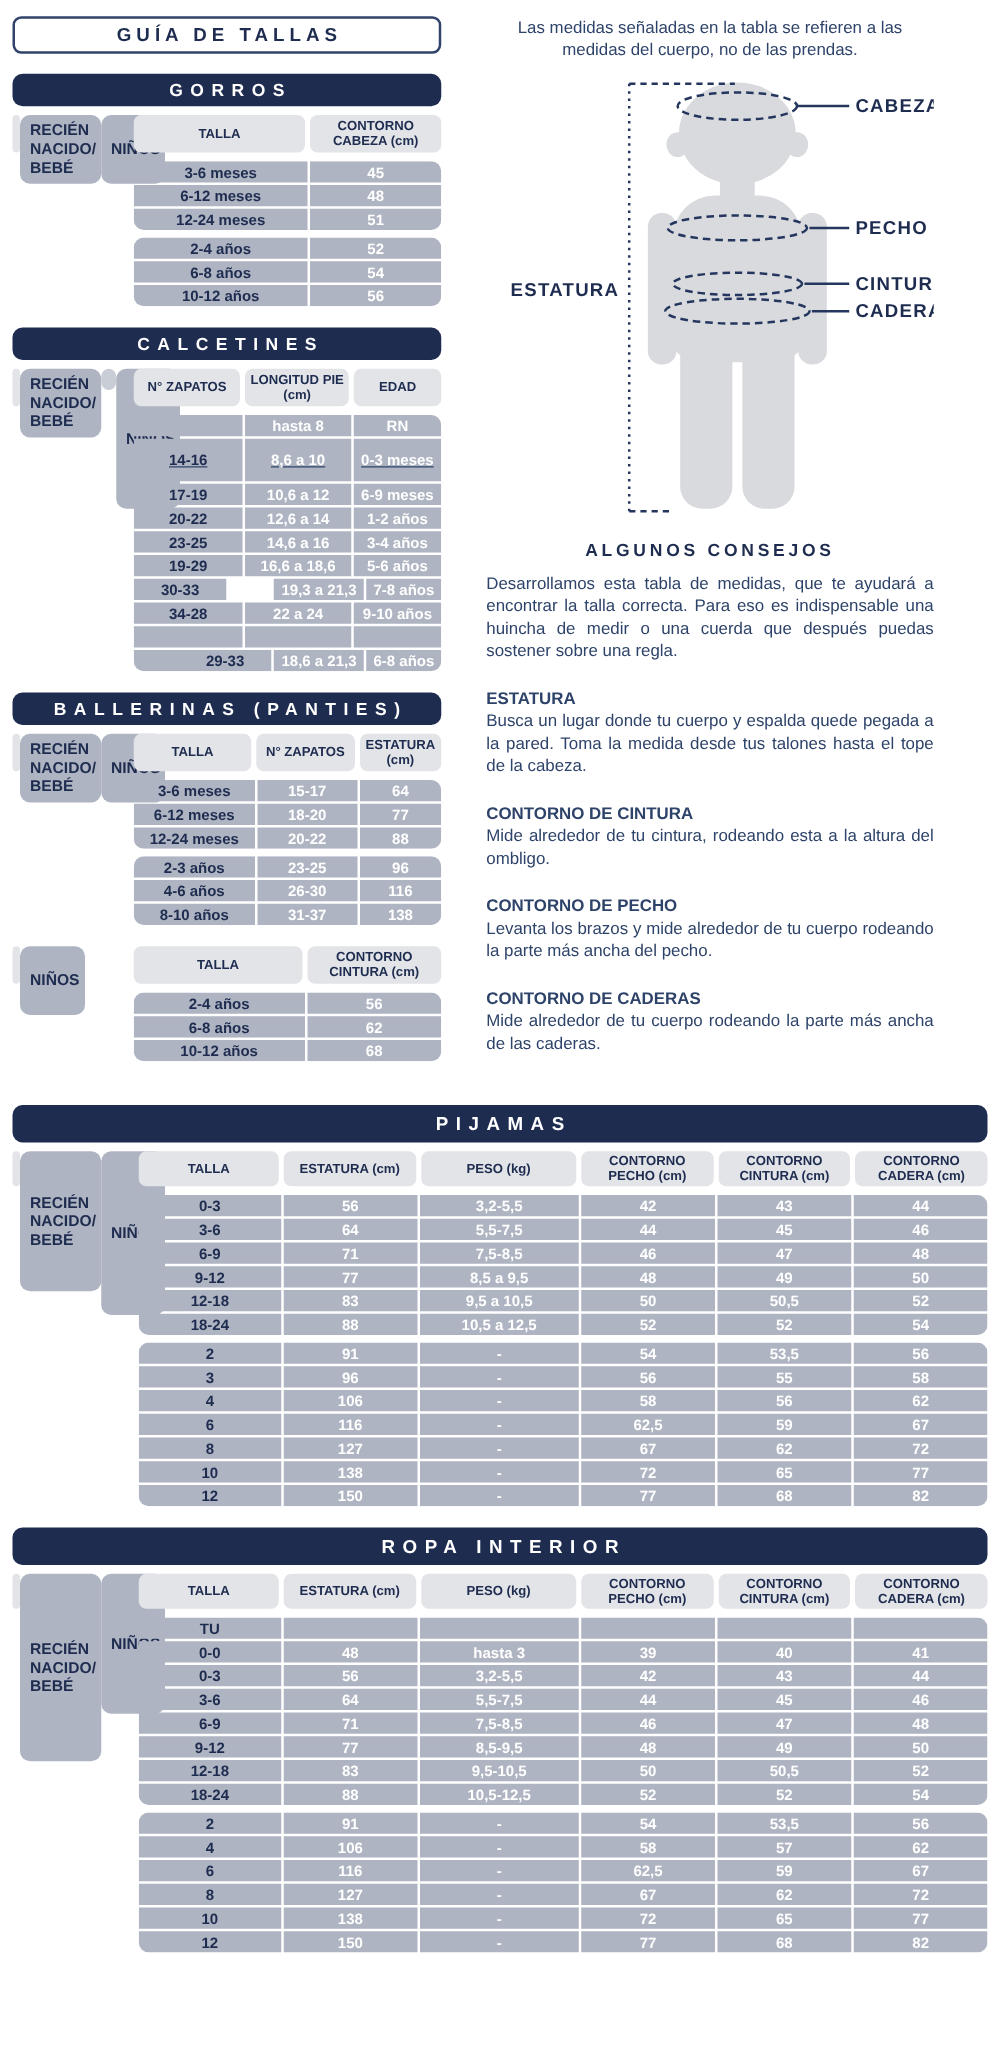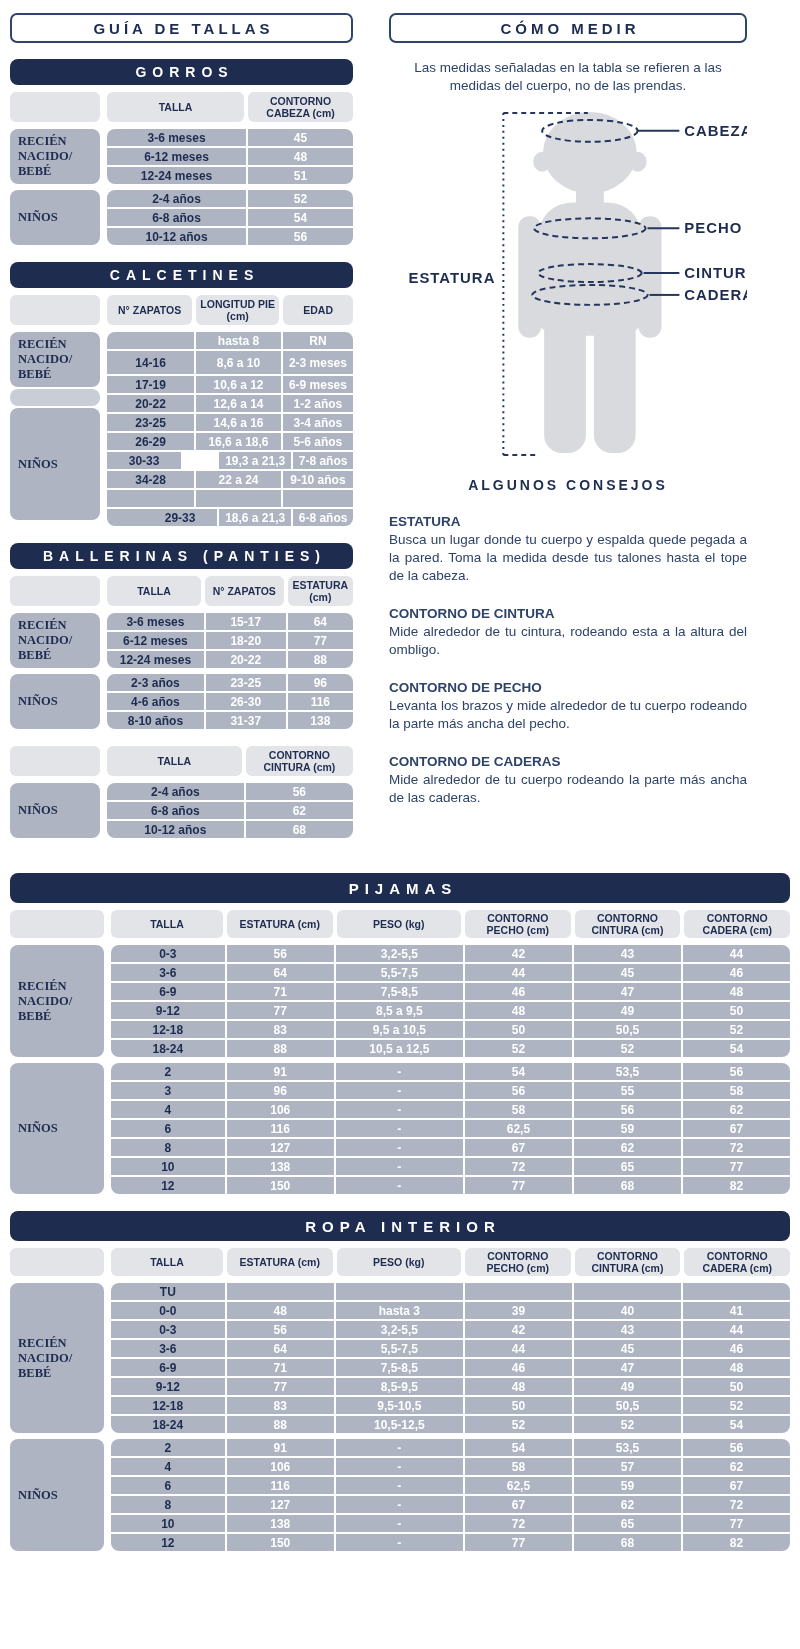--- a/index.html
+++ b/index.html
@@ -12,21 +12,21 @@
   
   .obox{border:2px solid #31436b;border-radius:7px;height:26px;display:flex;align-items:center;justify-content:center;
         font-weight:bold;font-size:15px;letter-spacing:4px;text-indent:4px;color:#1e2c50;margin-bottom:16px;}
 
   
   .size-table{margin-bottom:17px;}
   .tbar{background:#1e2c50;color:#ffffff;border-radius:8px;height:26px;display:flex;align-items:center;justify-content:center;
         font-weight:bold;font-size:14px;letter-spacing:6px;text-indent:6px;margin-bottom:7px;}
   .size-table.big .tbar{height:30px;font-size:15px;}
   .tgrid{display:flex;gap:7px;}
-  .lcol{width:90px;flex:none;display:flex;flex-direction:column;font-family:Liberation Serif, serif;}
+  .lcol{width:90px;flex:none;display:flex;flex-direction:row;}
   .size-table.big .lcol{width:94px;}
   .dcol{flex:1;min-width:0;}
   .hrow{display:flex;gap:4px;margin-bottom:7px;}
   .hcell{background:#e3e4e8;border-radius:6px;color:#1e2c50;font-weight:bold;font-size:10.5px;line-height:1.15;
          display:flex;align-items:center;justify-content:center;text-align:center;padding:2px 3px;box-sizing:border-box;}
   .hspacer{height:30px;margin-bottom:7px;}
   .size-table.big .hspacer{height:28px;}
   .lcell{background:#aeb4c1;border-radius:8px;color:#1e2c50;font-weight:bold;font-size:12.5px;line-height:1.2;
          display:flex;align-items:center;padding:2px 4px 2px 8px;box-sizing:border-box;}
   .lcell.divider{background:#c9cdd6;}
@@ -117,42 +117,42 @@
                 <div class="hcell" style="flex: 36 1 0%;">N° ZAPATOS</div>
                 <div class="hcell" style="flex: 35 1 0%;">LONGITUD PIE (cm)</div>
                 <div class="hcell" style="flex: 29 1 0%;">EDAD</div>
               </div>
               <div class="sec">
                 <div class="row" style="height: 17px;">
                   <div class="cell talla" style="flex: 36 1 0%;"></div>
                   <div class="cell" style="flex: 35 1 0%;">hasta 8</div>
                   <div class="cell" style="flex: 29 1 0%;">RN</div>
                 </div>
-                <div class="row" style="height: 23px;">
+                <div class="row" style="height: 34px; text-decoration: underline;">
                   <div class="cell talla" style="flex: 36 1 0%;">14-16</div>
                   <div class="cell" style="flex: 35 1 0%;">8,6 a 10</div>
-                  <div class="cell" style="flex: 29 1 0%;">2-3 meses</div>
+                  <div class="cell" style="flex: 29 1 0%;">0-3 meses</div>
                 </div>
                 <div class="row" style="height: 17px;">
                   <div class="cell talla" style="flex: 36 1 0%;">17-19</div>
                   <div class="cell" style="flex: 35 1 0%;">10,6 a 12</div>
                   <div class="cell" style="flex: 29 1 0%;">6-9 meses</div>
                 </div>
                 <div class="row" style="height: 17px;">
                   <div class="cell talla" style="flex: 36 1 0%;">20-22</div>
                   <div class="cell" style="flex: 35 1 0%;">12,6 a 14</div>
                   <div class="cell" style="flex: 29 1 0%;">1-2 años</div>
                 </div>
                 <div class="row" style="height: 17px;">
                   <div class="cell talla" style="flex: 36 1 0%;">23-25</div>
                   <div class="cell" style="flex: 35 1 0%;">14,6 a 16</div>
                   <div class="cell" style="flex: 29 1 0%;">3-4 años</div>
                 </div>
                 <div class="row" style="height: 17px;">
-                  <div class="cell talla" style="flex: 36 1 0%;">26-29</div>
+                  <div class="cell talla" style="flex: 36 1 0%;">19-29</div>
                   <div class="cell" style="flex: 35 1 0%;">16,6 a 18,6</div>
                   <div class="cell" style="flex: 29 1 0%;">5-6 años</div>
                 </div>
                 <div class="row" style="height: 17px;">
                   <div class="cell talla" style="flex: 36 1 0%;">30-33</div>
                   <div class="cell" style="flex: 35 1 0%; margin-left: 36px;">19,3 a 21,3</div>
                   <div class="cell" style="flex: 29 1 0%;">7-8 años</div>
                 </div>
                 <div class="row" style="height: 17px;">
                   <div class="cell talla" style="flex: 36 1 0%;">34-28</div>
@@ -248,21 +248,20 @@
                   <div class="cell talla" style="flex: 56 1 0%;">10-12 años</div>
                   <div class="cell" style="flex: 44 1 0%;">68</div>
                 </div>
               </div>
             </div>
           </div>
         </div>
     </div>
 
     <div class="col-right">
-      <div class="obox">CÓMO MEDIR</div>
       <p class="intro">Las medidas señaladas en la tabla se refieren a las medidas del cuerpo, no de las prendas.</p>
 
       <div class="figure">
         <svg viewBox="0 0 360 358" width="358" height="356">
 
           <g class="sil">
             <ellipse cx="202" cy="48" rx="47" ry="41"></ellipse>
             <ellipse cx="154" cy="57" rx="9" ry="10"></ellipse>
             <ellipse cx="250" cy="57" rx="9" ry="10"></ellipse>
             <rect x="188" y="82" width="28" height="24"></rect>
@@ -292,20 +291,21 @@
 
           <text class="slab" x="297" y="31">CABEZA</text>
           <text class="slab" x="297" y="129">PECHO</text>
           <text class="slab" x="297" y="174">CINTURA</text>
           <text class="slab" x="297" y="196">CADERA</text>
           <text class="slab" x="107" y="179" text-anchor="end">ESTATURA</text>
         </svg>
       </div>
 
       <div class="consejos-title">ALGUNOS CONSEJOS</div>
+      <p class="para">Desarrollamos esta tabla de medidas, que te ayudará a encontrar la talla correcta. Para eso es indispensable una huincha de medir o una cuerda que después puedas sostener sobre una regla.</p>
 
       <div class="advice">
         <p class="advice-title">ESTATURA</p>
         <p class="para">Busca un lugar donde tu cuerpo y espalda quede pegada a la pared. Toma la medida desde tus talones hasta el tope de la cabeza.</p>
       </div>
       <div class="advice">
         <p class="advice-title">CONTORNO DE CINTURA</p>
         <p class="para">Mide alrededor de tu cintura, rodeando esta a la altura del ombligo.</p>
       </div>
       <div class="advice">

